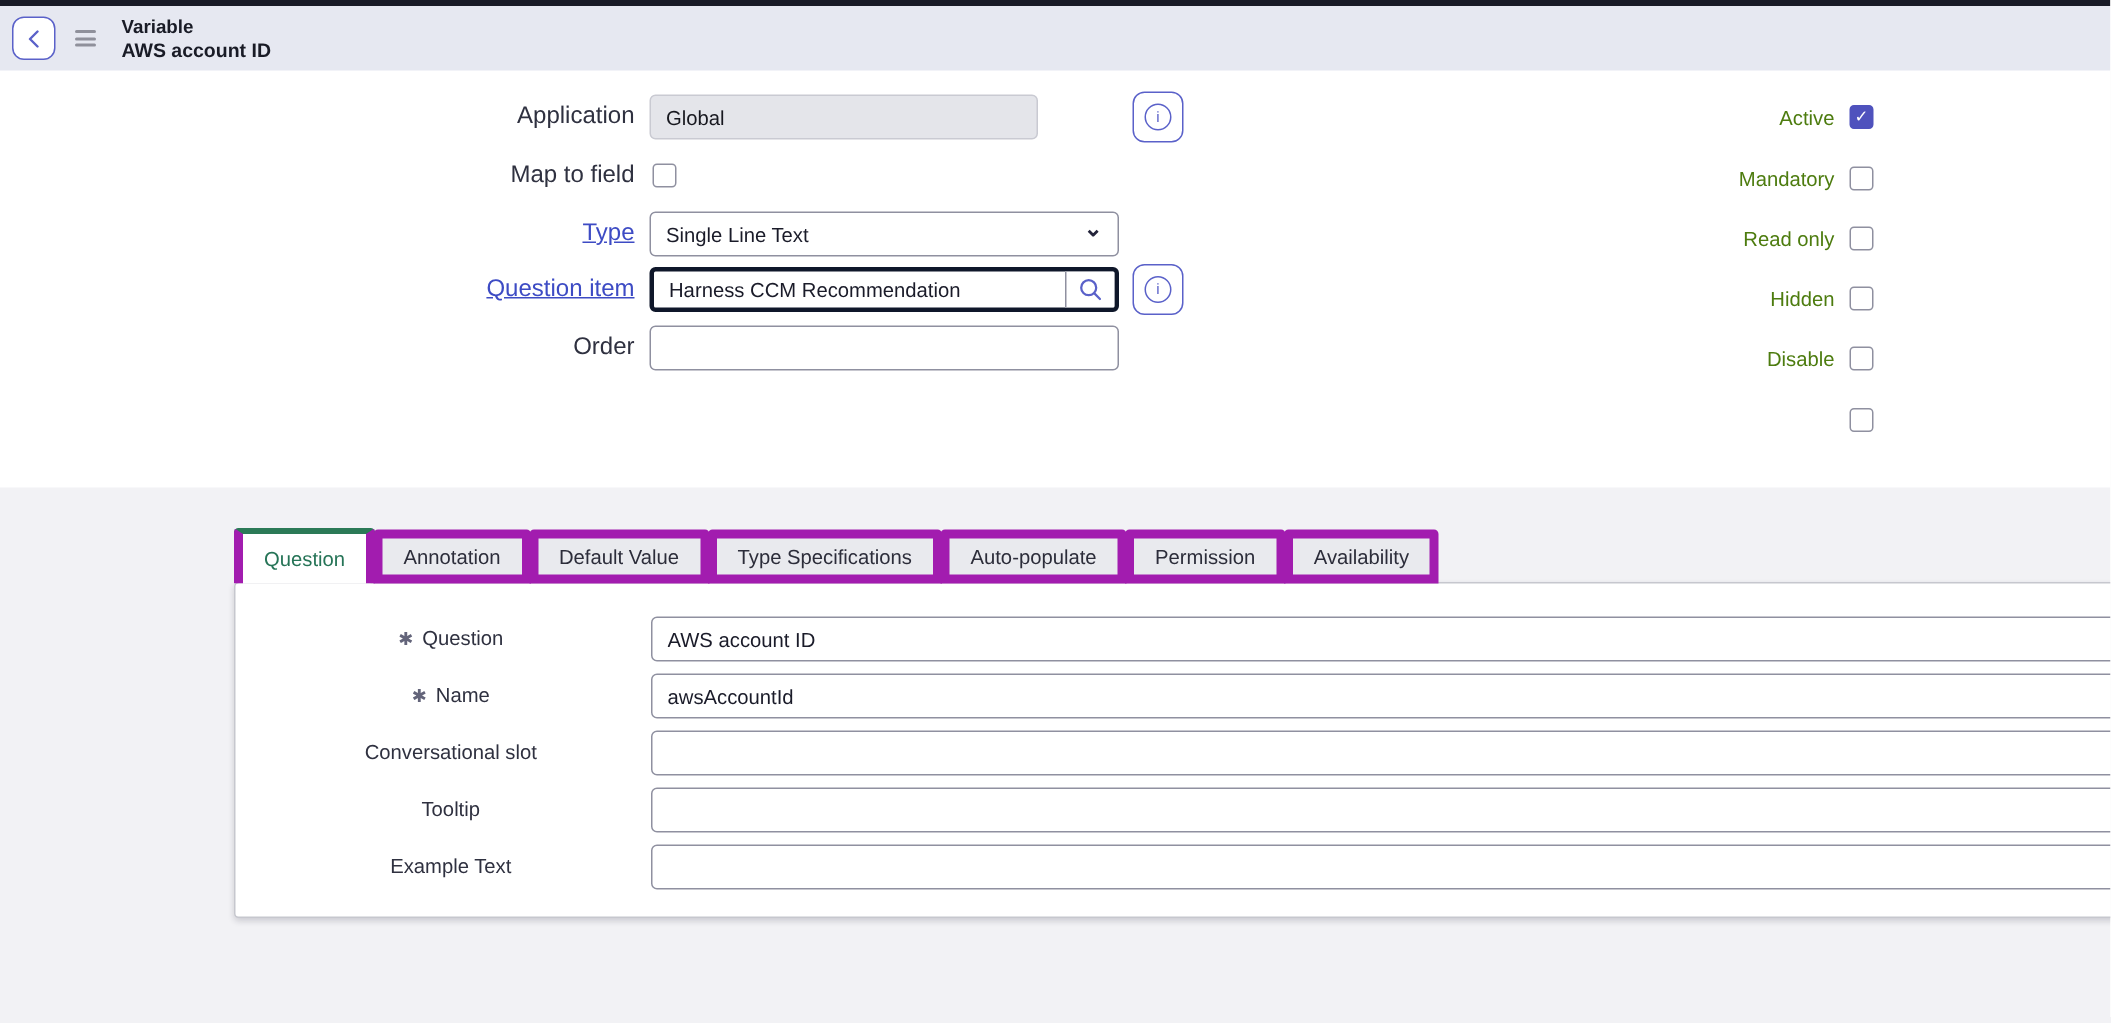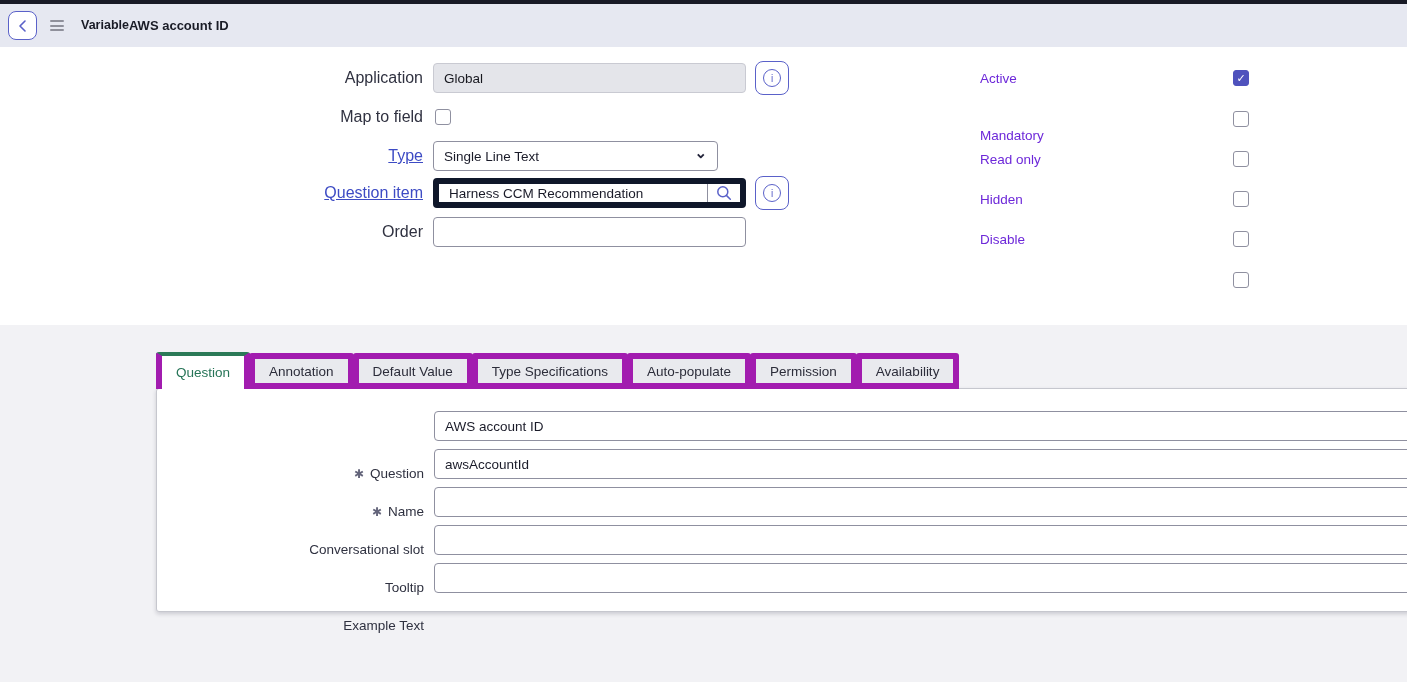--- a/index.html
+++ b/index.html
@@ -17,46 +17,46 @@
   .back-btn {
     margin-left:8px; width:29px; height:29px; background:#ffffff;
     border:1.5px solid #5a61c9; border-radius:8px; display:flex;
     align-items:center; justify-content:center; cursor:pointer;
   }
   .menu-btn {
     margin-left:13px; width:18px; height:18px; border:none; background:transparent;
     display:flex; flex-direction:column; justify-content:center; gap:2.5px; cursor:pointer;
   }
   .menu-btn .bar { width:14px; height:2px; background:#8f909b; border-radius:1px; }
-  .title-block { margin-left:13px; display:flex; flex-direction:row; justify-content:center; }
+  .title-block { margin-left:13px; display:flex; flex-direction:column; justify-content:center; }
   .title-line1 { font-size:12.5px; font-weight:700; color:#191b26; line-height:15px; }
   .title-line2 { font-size:13px;   font-weight:700; color:#191b26; line-height:15px; }
   
   .lower-bg { position:absolute; left:0; top:325px; width:100%; height:357px; background:#f2f2f5; }
   
   .f-label {
     position:absolute; left:130px; width:293px; text-align:right;
     line-height:30px; font-size:16px; color:#2f3140; white-space:nowrap;
   }
   .f-label.link { color:#3d4bc4; text-decoration:underline; cursor:pointer; }
   .f-input {
     position:absolute; height:30px; border:1px solid #8f90a0; border-radius:4px;
     padding:0 10px; font-size:13.5px; color:#1a1b29; background:#ffffff;
     font-family:"Liberation Sans", sans-serif; outline:none;
   }
   .f-input.readonly { background:#e4e5ea; border-color:#c9cad2; color:#17181f; }
   .f-select {
-    position:absolute; left:433px; width:285px; height:30px; background:#ffffff;
+    position:absolute; left:433px; width:313px; height:30px; background:#ffffff;
     border:1px solid #8f90a0; border-radius:4px; display:flex; align-items:center;
     justify-content:space-between; padding:0 10px; font-size:13.5px; color:#1a1b29; cursor:pointer;
   }
   .chev { font-size:15px; font-weight:700; color:#23243a; line-height:10px; margin-top:-6px; }
   .f-lookup {
     position:absolute; left:433px; width:313px; height:30px; background:#ffffff;
-    border:6px solid #0f172a; border-radius:4px; display:flex; overflow:hidden;
+    border:3px solid #0f172a; border-radius:4px; display:flex; overflow:hidden;
   }
   .f-lookup input {
     flex:1; border:none; outline:none; padding:0 10px; font-size:13.5px;
     color:#1a1b29; font-family:"Liberation Sans", sans-serif; background:transparent;
   }
   .lookup-search {
     width:33px; border:none; border-left:1px solid #8f90a0; background:#ffffff;
     display:flex; align-items:center; justify-content:center; cursor:pointer;
   }
   .info-btn {
@@ -72,43 +72,43 @@
   
   .cb {
     position:absolute; width:16px; height:16px; background:#ffffff;
     border:1px solid #8f90a0; border-radius:3px; cursor:pointer;
     display:flex; align-items:center; justify-content:center;
   }
   .cb .cb-check { display:none; color:#ffffff; font-size:11px; line-height:1; }
   .cb[data-checked="true"] { background:#4f52bd; border-color:#4f52bd; }
   .cb[data-checked="true"] .cb-check { display:block; }
   .r-label {
-    position:absolute; left:980px; width:243px; text-align:left;
-    font-size:13.5px; color:#6d28d9; line-height:16px;
+    position:absolute; left:980px; width:243px; text-align:right;
+    font-size:13.5px; color:#4d7c0f; line-height:16px;
   }
   .r-label.multi { line-height:17.5px; }
   
   .tabs { position:absolute; left:156px; top:352px; display:flex; align-items:flex-end; z-index:3; }
   .tab {
     height:36px; background:#e9eaee; border:6px solid #a21caf; border-radius:3px 3px 0 0;
     padding:0 14px; display:flex; align-items:center; font-size:13.5px; color:#2c2d3a;
     margin-left:-1px; cursor:pointer; white-space:nowrap;
   }
   .tab.active {
     height:37px; background:#ffffff; border-top:4px solid #2b7a57; border-bottom:none;
     color:#267457; z-index:4; position:relative; margin-left:0;
   }
   .panel {
     position:absolute; left:156px; top:388px; width:1262px; height:224px;
     background:#ffffff; border:1px solid #c6c7ce; border-radius:3px;
     box-shadow:0 2px 4px rgba(30,30,50,0.18); z-index:2;
   }
   .p-label {
-    position:absolute; left:20px; width:247px; text-align:right;
-    line-height:30px; font-size:13.5px; color:#2f3140; white-space:nowrap;margin-top:48px;
+    position:absolute; left:20px; width:247px; text-align:center;
+    line-height:30px; font-size:13.5px; color:#2f3140; white-space:nowrap;
   }
   .p-label .req { color:#63647a; margin-right:6px; font-size:12px; }
   .p-input {
     position:absolute; left:277px; width:1150px; height:30px;
     border:1px solid #8f90a0; border-radius:4px; padding:0 10px;
     font-size:13.5px; color:#1a1b29; background:#ffffff; outline:none;
     font-family:"Liberation Sans", sans-serif;
   }
 </style>
 </head>
@@ -131,21 +131,21 @@
     </button>
     <div class="title-block">
       <div class="title-line1">Variable</div>
       <div class="title-line2">AWS account ID</div>
     </div>
   </header>
 
   <div class="lower-bg"></div>
 
   <div class="f-label" style="top:63px">Application</div>
-  <input class="f-input readonly" style="left: 433px; top: 63px; width: 313px;" readonly="" value="Global">
+  <input class="f-input readonly" style="left: 433px; top: 63px; width: 259px;" readonly="" value="Global">
   <button class="info-btn" style="left:755px;top:61px">
     <span class="info-circle">i</span>
   </button>
 
   <div class="f-label" style="top:102px">Map to field</div>
   <span class="cb" style="left:435px;top:109px" data-checked="false">
     
   </span>
 
   <div class="f-label link" style="top:141px">Type</div>
@@ -169,21 +169,21 @@
   </button>
 
   <div class="f-label" style="top:217px">Order</div>
   <input class="f-input" style="left: 433px; top: 217px; width: 313px;" value="">
 
   <div class="r-label" style="top:71px">Active</div>
   <span class="cb" style="left:1233px;top:70px" data-checked="true">
     <span class="cb-check">✓</span>
   </span>
 
-  <div class="r-label" style="top:128px">Mandatory</div>
+  <div class="r-label" style="top:112px">Mandatory</div>
   <span class="cb" style="left:1233px;top:111px" data-checked="false">
     
   </span>
 
   <div class="r-label" style="top:152px">Read only</div>
   <span class="cb" style="left:1233px;top:151px" data-checked="false">
     
   </span>
 
   <div class="r-label" style="top:192px">Hidden</div>

